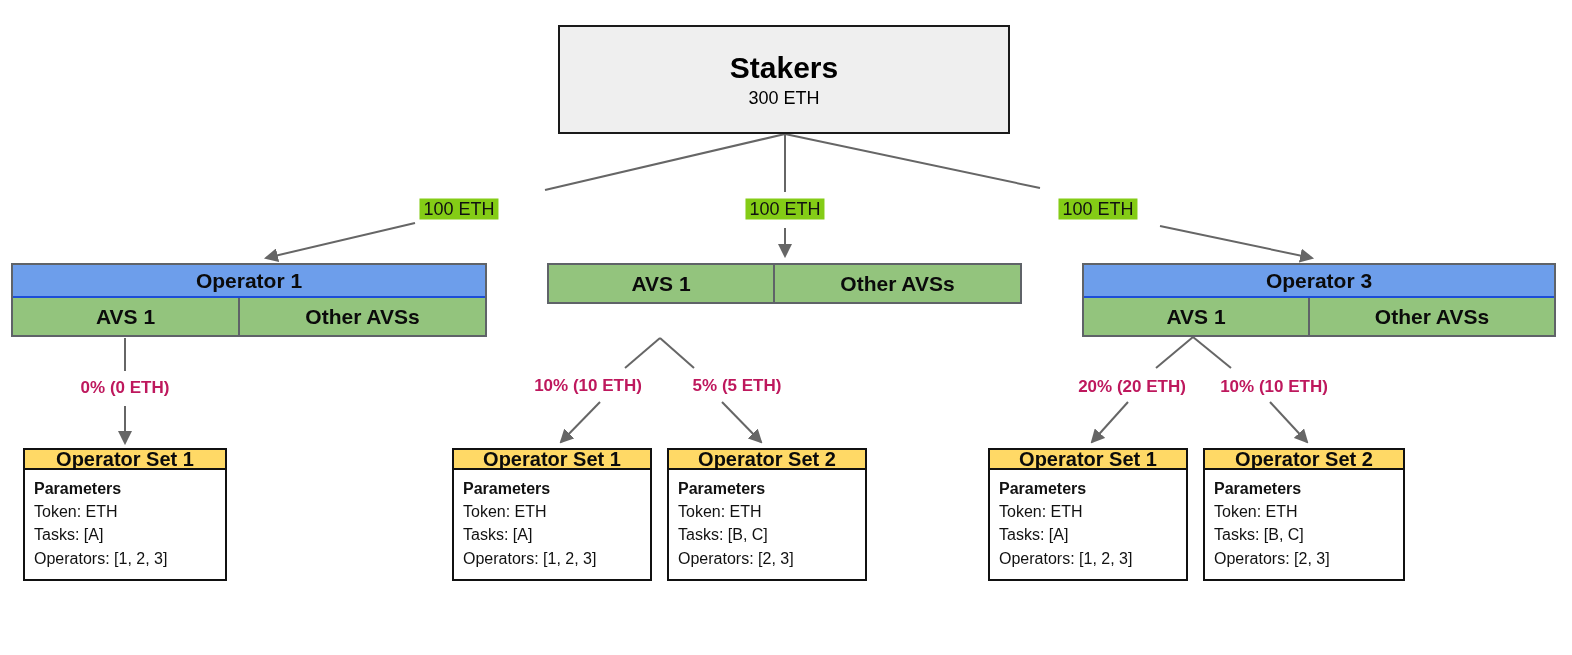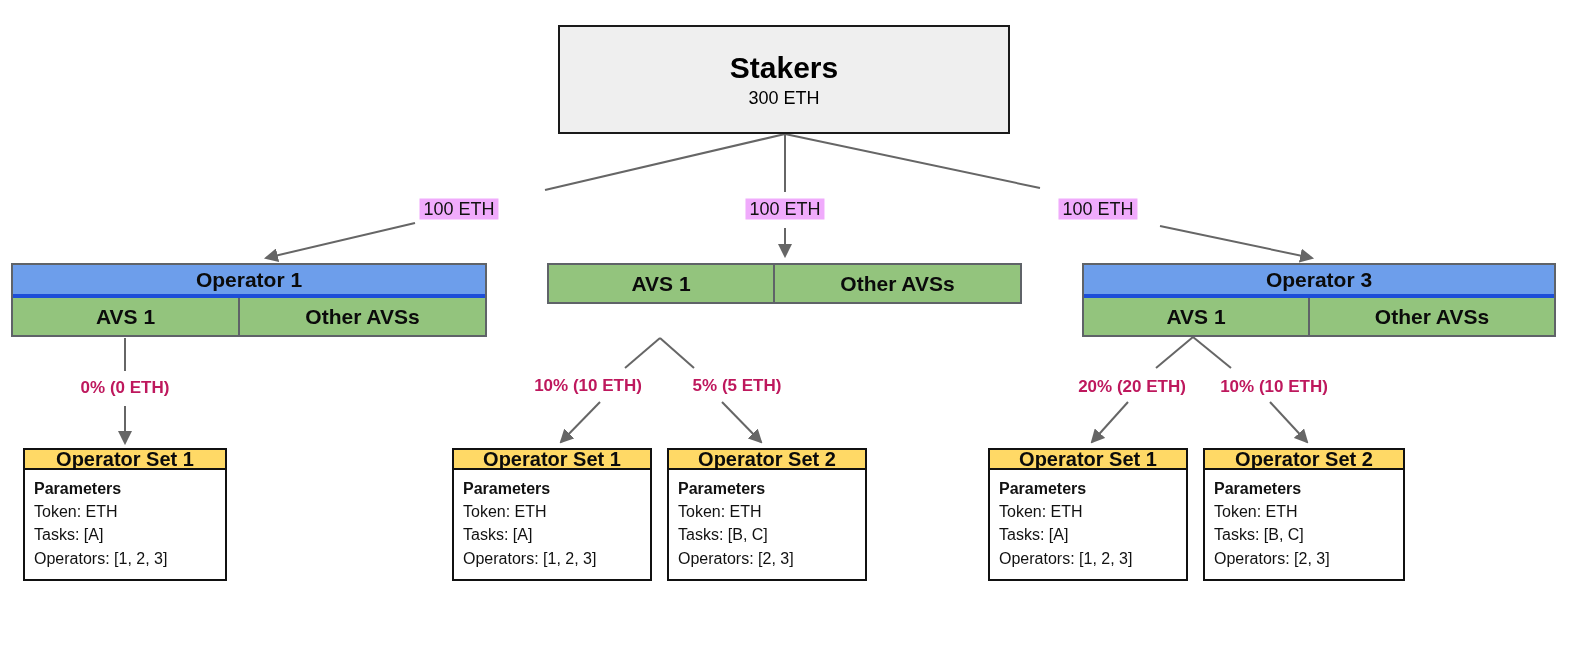--- a/index.html
+++ b/index.html
@@ -37,21 +37,21 @@
   
   .operator {
     position: absolute;
     top: 263px;
     border: 2px solid #5f6368;
     background: #fff;
   }
   .op-header {
     height: 33px;
     background: #6d9eeb;
-    border-bottom: 4px solid #1d4ed8;
+    border-bottom: 2px solid #1d4ed8;
     display: flex; align-items: center; justify-content: center;
     font-size: 21px; font-weight: bold; color: #0b0b0b;
   }
   .op-row { display: flex; height: 37px; background: #93c47d; }
   .op-avs {
     border-right: 2px solid #5f6368;
     display: flex; align-items: center; justify-content: center;
     font-size: 21px; font-weight: bold; color: #0b0b0b;
   }
   .op-other {
@@ -81,21 +81,21 @@
     color: #111;
   }
   .param-heading { font-weight: bold; }
 
   
   .edge-label {
     position: absolute;
     transform: translate(-50%, -50%);
     font-size: 18px;
     color: #111;
-    background: #f0abfc;
+    background: #84cc16;
     padding: 0 4px;
     white-space: nowrap;
   }
   .alloc-label {
     position: absolute;
     transform: translate(-50%, -50%);
     font-size: 17px;
     font-weight: bold;
     color: #be185d;
     background: #fff;

